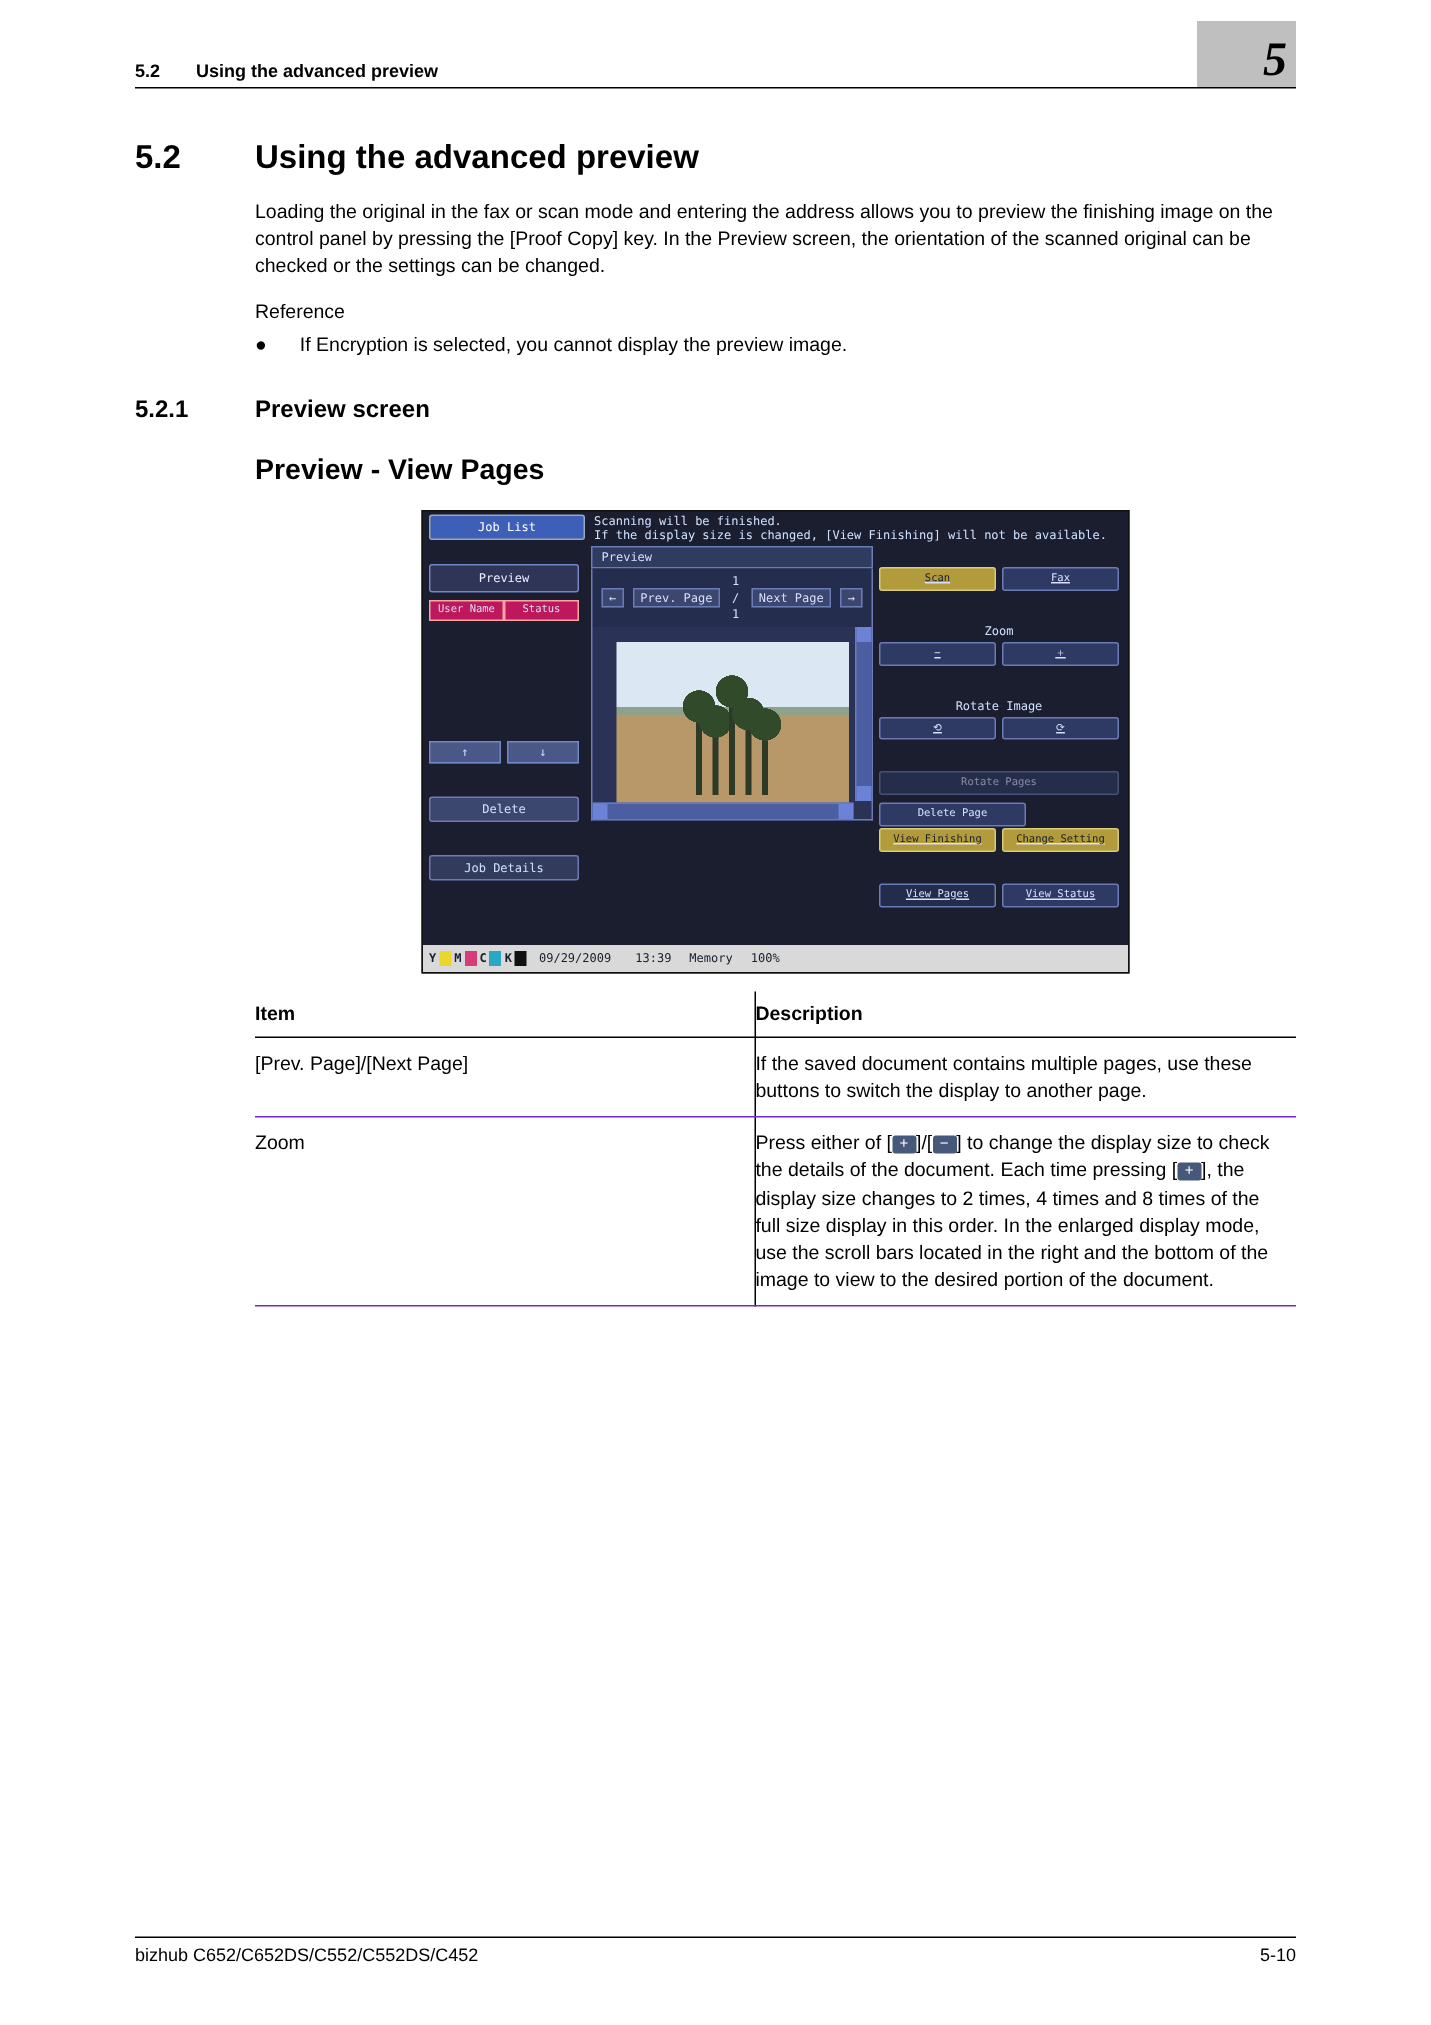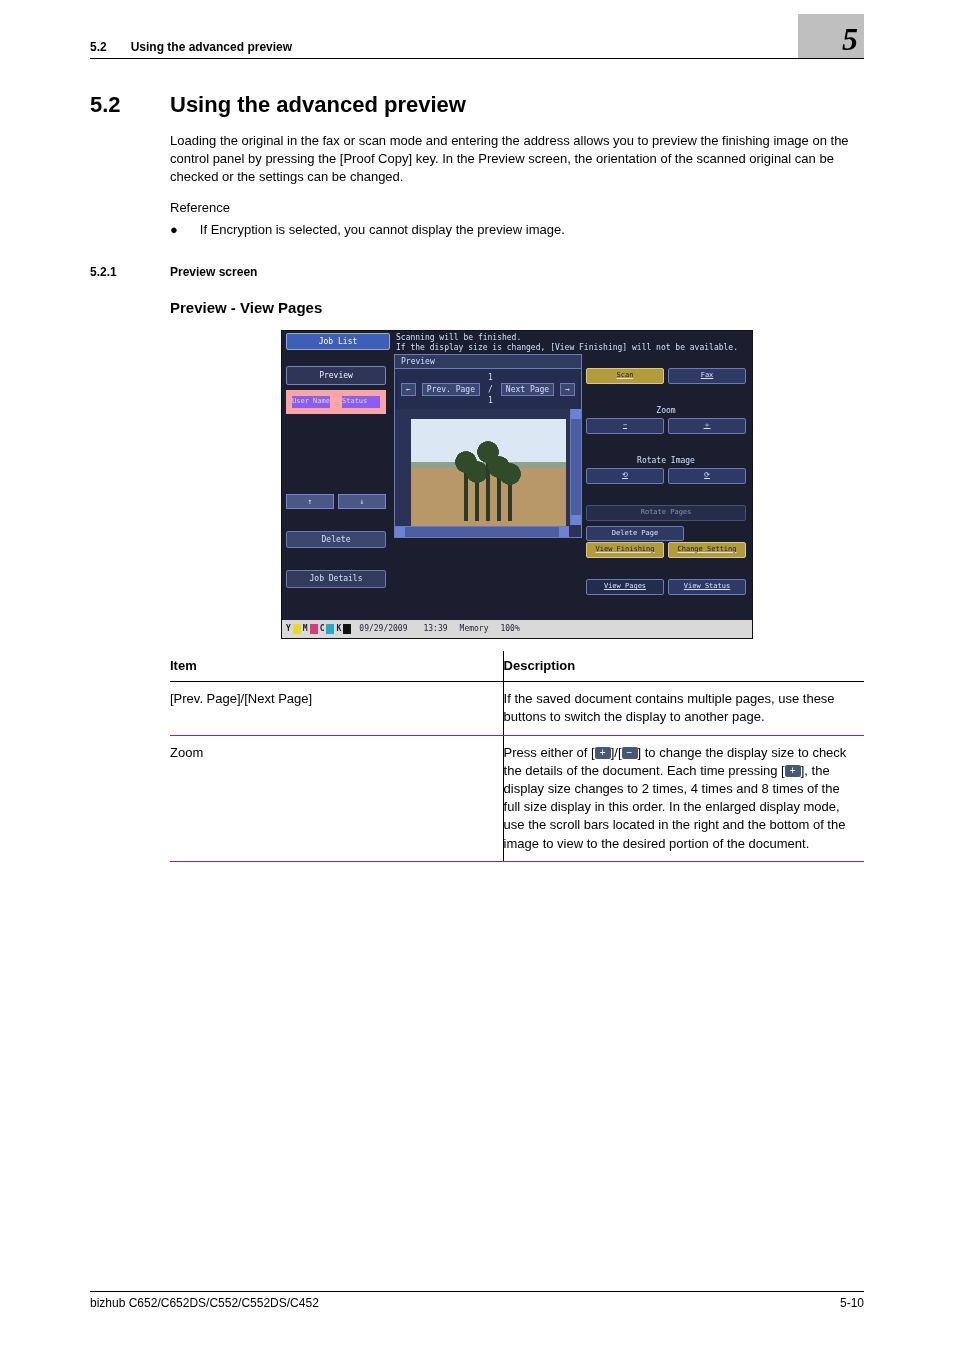--- a/index.html
+++ b/index.html
@@ -21,37 +21,37 @@
   h2.section .sectitle { }
 
   .body-block { margin-left: 80px; font-size: 13px; line-height: 1.4; }
 
   .paragraph { margin: 0 0 12px; }
 
   .ref { margin-top: 2px; }
   ul.dashlist { margin: 4px 0 0 0; padding: 0; list-style: none; }
   ul.dashlist li { display: flex; gap: 22px; font-size: 13px; }
 
-  h3.subsection { font-size: 12px; font-weight: bold; margin: 26px 0 4px; }
+  h3.subsection { font-size: 16px; font-weight: bold; margin: 26px 0 4px; }
   h3.subsection .subnum { display: inline-block; width: 80px; }
 
-  h4.subhead { font-size: 15px; font-weight: bold; margin: 18px 0 6px; }
+  h4.subhead { font-size: 19px; font-weight: bold; margin: 18px 0 6px; }
 
   .figure-wrap { display: flex; justify-content: center; margin: 12px 0 10px; }
 
   
   .lcd { width: 470px; border: 1px solid #111; background: #1a1e2e; color: #d8dfff; font-family: "Lucida Console", monospace; font-size: 8px; }
   .lcd-top { display: flex; align-items: flex-start; padding: 2px 4px; }
   .lcd-joblist { background: #3d5fb8; color: #fff; border: 1px solid #9ab; border-radius: 2px; padding: 2px 10px; text-align: center; width: 82px; }
   .lcd-headtext { padding-left: 6px; line-height: 1.2; color: #cfe0ff; }
   .lcd-main { display: flex; }
   .lcd-left { width: 100px; padding: 4px 4px 0; }
   .lcd-left .btn { background: #2e3556; border: 1px solid #7386c7; border-radius: 2px; padding: 3px 0; text-align: center; margin-bottom: 5px; color: #eef; }
   .lcd-left .tab-row { display: flex; gap: 0; }
-  .lcd-left .tab { flex: 1; background: #8b5cf6; text-align: left; border: 6px solid #fca5a5; padding: 1px 0; font-size: 7px; }
+  .lcd-left .tab { flex: 1; background: #be185d; text-align: center; border: 1px solid #fca5a5; padding: 1px 0; font-size: 7px; }
   .lcd-left .thumb-area { height: 80px; }
   .lcd-left .thumb-toolbar { display: flex; gap: 4px; }
   .lcd-left .thumb-toolbar .sq { flex: 1; background: #4a5887; border: 1px solid #7386c7; text-align: center; padding: 1px 0; }
   .lcd-left .longbtn { background: #3b476e; border: 1px solid #6a7bb5; border-radius: 2px; padding: 2px 0; text-align: center; margin-top: 22px; color: #cfe0ff; }
 
   .lcd-center { flex: 1; padding: 0 4px 4px; }
   .lcd-center .tabhead { background: #303b60; border: 1px solid #6a7bb5; padding: 1px 6px; }
   .lcd-center .navrow { display: flex; align-items: center; gap: 6px; background: #252d4e; padding: 3px 6px; border-left:1px solid #6a7bb5; border-right:1px solid #6a7bb5; }
   .lcd-center .navrow .nbtn { background: #3b476e; border: 1px solid #6a7bb5; padding: 0 4px; }
   .lcd-center .viewport { height: 128px; border:1px solid #6a7bb5; border-top:0; position: relative; display: flex; justify-content: center; align-items: center; background: #2a3356; }

